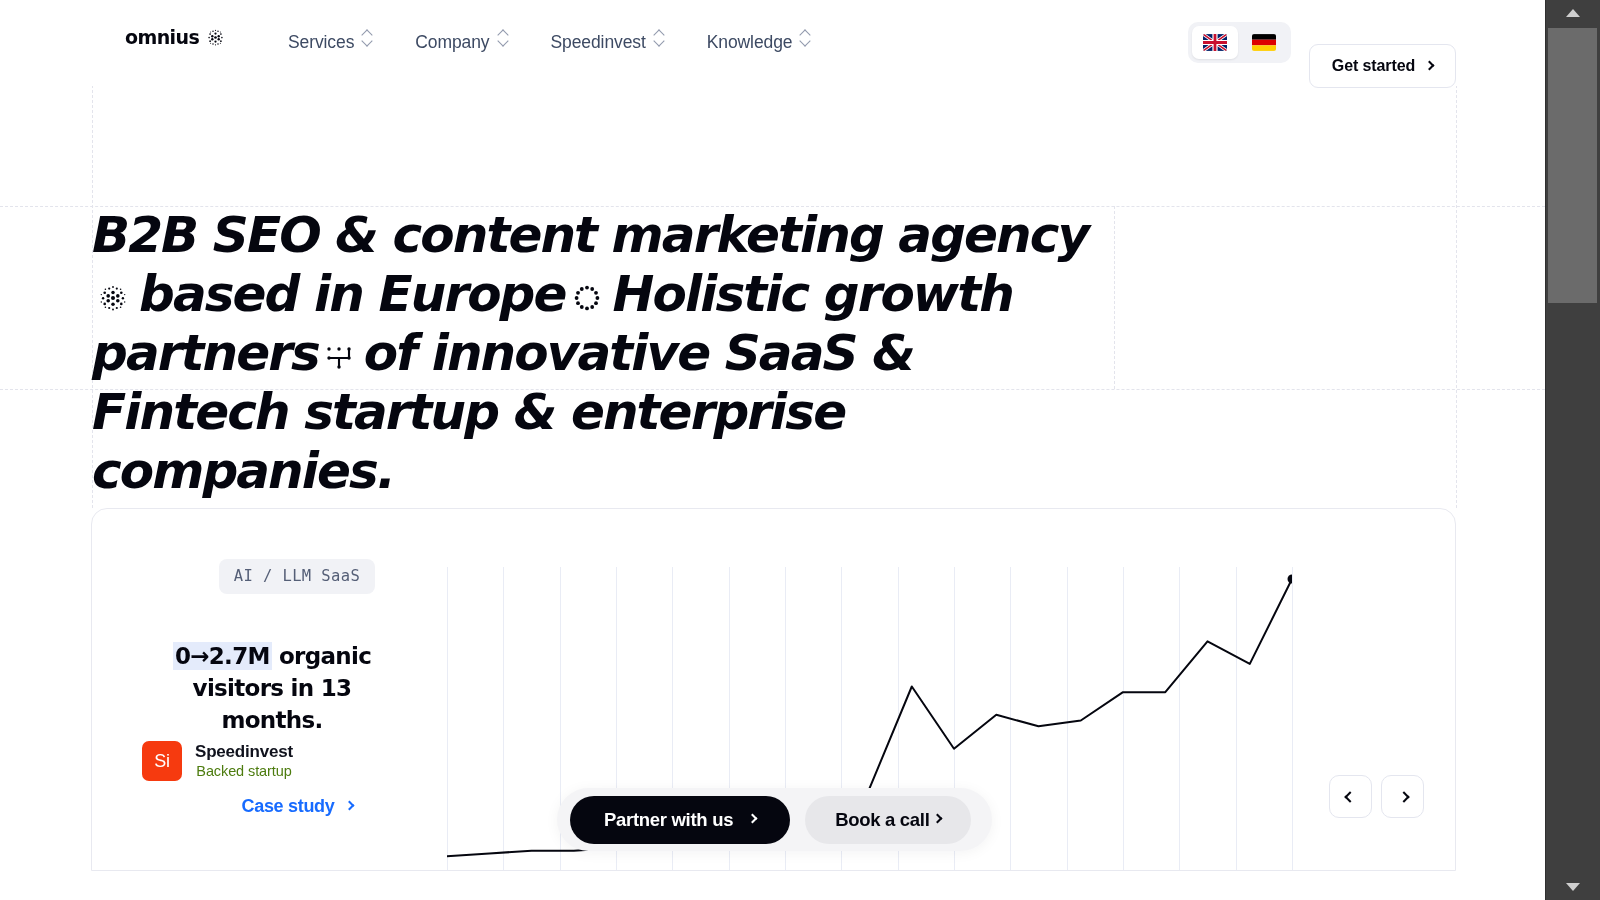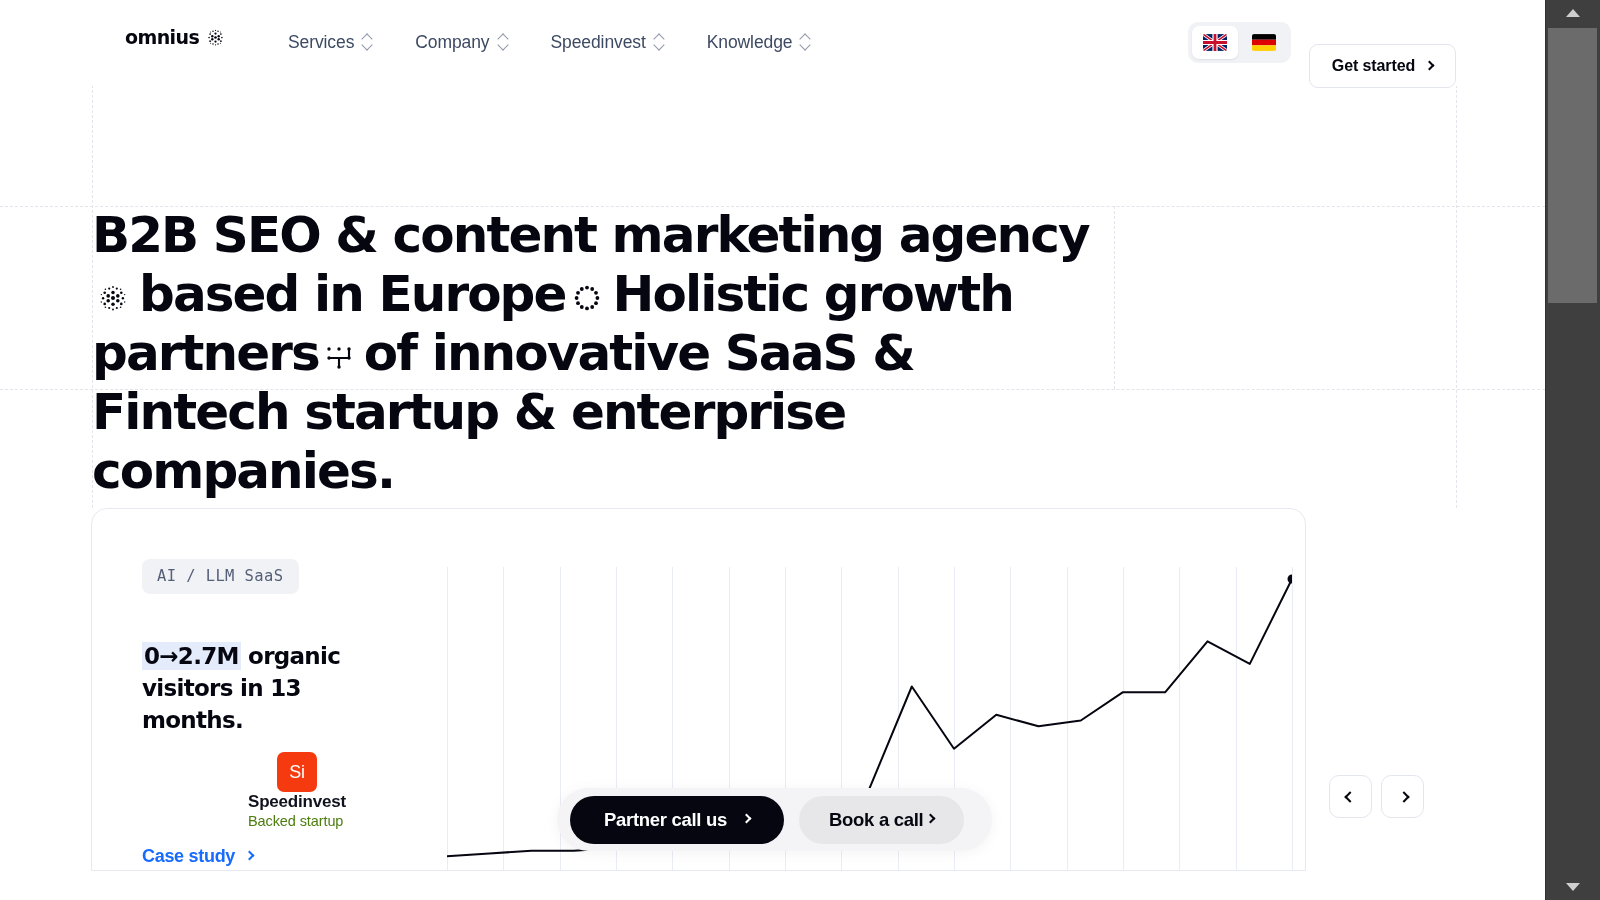--- a/index.html
+++ b/index.html
@@ -83,21 +83,21 @@
   #nav {
     position: absolute;
     left: 288px;
     top: 32px;
     display: flex;
     align-items: center;
     gap: 43px;
   }
   .nav-item {
     display: flex;
-    align-items: center;
+    align-items: flex-start;
     gap: 9px;
     font-size: 17.5px;
     color: #3d4a63;
     letter-spacing: -0.1px;
     cursor: pointer;
   }
   .chev-updown {
     display: inline-block;
     width: 9px; height: 14px;
     position: relative;
@@ -166,20 +166,21 @@
     position: relative;
     top: -1px;
   }
 
   
   #hero {
     position: absolute;
     left: 92px;
     top: 206px;
     width: 1020px;
+    font-style: italic;
   }
   #hero h1 {
     font-family: "DejaVu Sans", sans-serif;
     font-size: 50px;
     line-height: 59px;
     font-weight: 700;
     letter-spacing: -1.9px;
     color: #05060f;
   }
   #hero h1 .glyph {
@@ -187,27 +188,28 @@
     vertical-align: -2px;
     margin: 0 11px 0 6px;
     line-height: 0;
   }
 
   
   #card {
     position: absolute;
     left: 91px;
     top: 508px;
-    width: 1215px;
+    width: 1365px;
     height: 363px;
     background: #fff;
     border: 1px solid #e8e9f0;
     border-top-left-radius: 16px;
     border-top-right-radius: 16px;
     overflow: hidden;
+    text-align: center;
   }
 
   #card-left {
     position: absolute;
     left: 50px; top: 50px;
     width: 310px;
   }
 
   #badge {
     display: inline-block;
@@ -226,24 +228,24 @@
     font-size: 23px;
     line-height: 32px;
     font-weight: 700;
     letter-spacing: -0.7px;
     color: #05060f;
     max-width: 260px;
   }
   #stat .hl { background: #e4ebfb; padding: 1px 2px; }
 
   #investor {
-    margin-top: 16px;
-    display: flex;
-    align-items: center;
-    flex-direction: column;
+    margin-top: 5px;
+    display: flex;
+    align-items: center;
+    gap: 13px;
   }
   #investor-logo {
     width: 40px; height: 40px;
     background: #f63a0f;
     border-radius: 7px;
     display: flex;
     align-items: center;
     justify-content: center;
     color: #fff;
     font-size: 18px;
@@ -609,21 +611,21 @@
           </div>
         <svg id="chart-svg" width="845" height="305" viewBox="0 0 845 305">
             <path d="M0.0 289.3 L42.3 286.5 L84.5 283.7 L126.8 283.7 L169.0 280.9 L211.3 280.9 L253.5 278.0 L295.8 275.2 L338.0 272.4 L380.3 266.7 L422.5 221.4 L464.8 119.5 L507.0 181.8 L549.3 147.8 L591.5 159.2 L633.8 153.5 L676.0 125.2 L718.3 125.2 L760.5 74.3 L802.8 96.9 L845.0 12.0" fill="none" stroke="#05060f" stroke-width="2" stroke-linejoin="round" stroke-linecap="round"></path>
             <circle cx="845.0" cy="12.0" r="4.5" fill="#05060f"></circle>
           </svg>
       </div>
     </div>
 
     <div id="cta-float">
       <div id="btn-partner">
-        <span>Partner call us</span>
+        <span>Partner with us</span>
         <span class="chev-right"></span>
       </div>
       <div id="btn-book">
         <span>Book a call</span>
         <span class="chev-right"></span>
       </div>
     </div>
 
     <div id="carousel-nav">
       <div class="arrow-btn">

